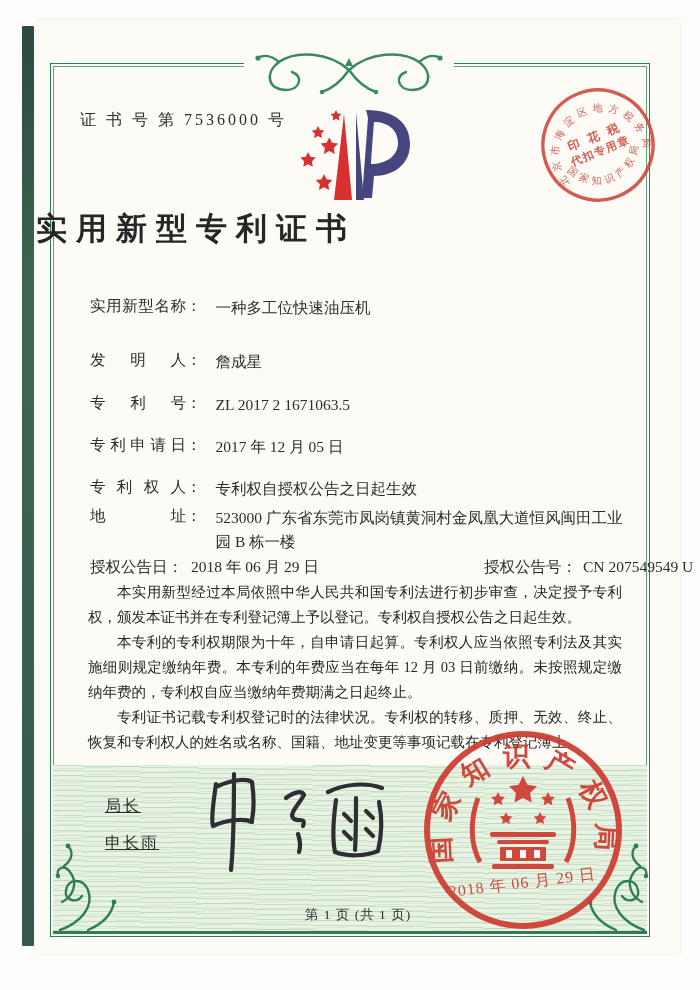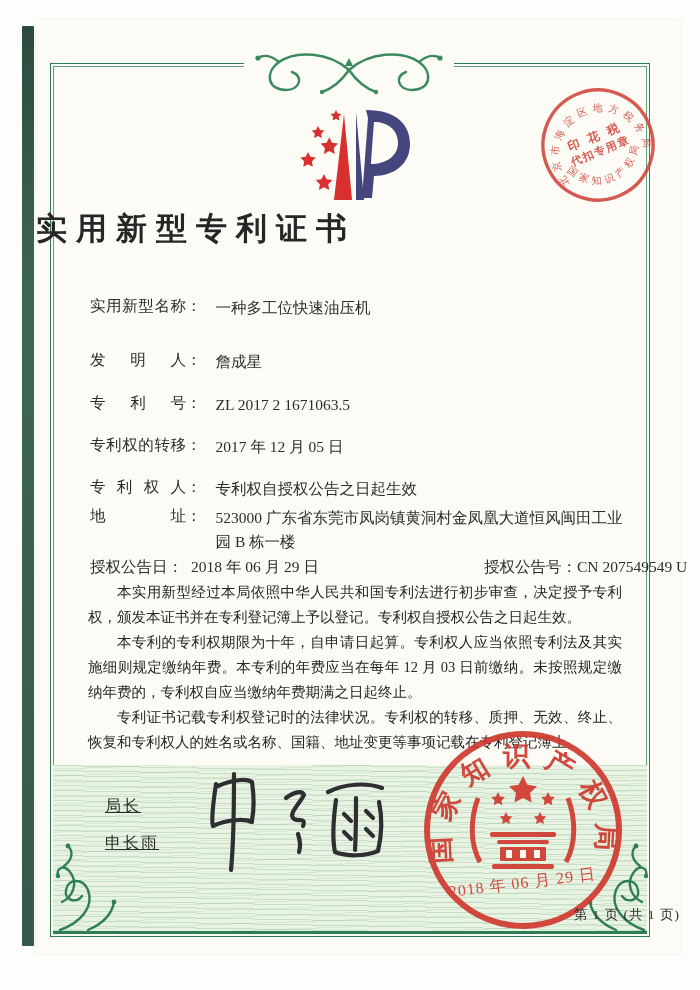--- a/index.html
+++ b/index.html
@@ -28,21 +28,21 @@
   .grant-no { position:absolute; left:394px; top:0; }
   .body-text { position:absolute; left:52px; top:560px; width:534px; font-size:14.5px;
                line-height:25px; color:#262626; text-align:justify; }
   .body-text p { text-indent:2em; }
   .signer { position:absolute; left:69px; top:776px; font-size:16px; color:#2b2b2b;
             font-family:"Liberation Sans","DejaVu Sans",sans-serif; letter-spacing:2px;text-decoration:underline; }
   .signer div + div { margin-top:16px; }
   .signature { position:absolute; left:150px; top:742px; }
   .seal { position:absolute; left:382px; top:708px; opacity:.92; }
   .stamp { position:absolute; left:499px; top:62px; opacity:.88; }
-  .footer { position:absolute; left:0; top:886px; width:100%; text-align:right;
+  .footer { position:absolute; left:0; top:886px; width:100%; text-align:center;
             font-size:13.5px; color:#2e2e2e; letter-spacing:1px; }
   .orn-top { position:absolute; left:188px; top:20px; }
   .orn-bl { position:absolute; left:18px; top:822px; }
   .orn-br { position:absolute; left:548px; top:822px; transform:scaleX(-1); }
 </style>
 </head>
 <body>
 
 <div class="photo">
   <div class="spine"></div>
@@ -88,20 +88,21 @@
         <path d="M10,24 C18,18 20,10 14,4"></path>
         <path d="M34,88 C48,82 58,72 60,60"></path>
       </g>
       <g fill="#2f7d54">
         <circle cx="14" cy="4" r="2.4"></circle>
           <circle cx="4" cy="34" r="2.2"></circle>
           <circle cx="60" cy="60" r="2.4"></circle>
       </g>
     </svg>
 
+    <div class="cert-no">证 书 号 第 7536000 号</div>
 
     <svg class="logo" width="140" height="96" viewBox="0 0 140 96">
       <g fill="#d8302f">
         <path d="M62,6 L70,92 L52,92 Z"></path>
         <path d="M47,30 l3.2,6.4 7,1 -5,5 1.2,7 -6.4-3.3 -6.3,3.3 1.2-7 -5-5 7-1 Z" transform="scale(0.86) translate(8,4)"></path>
         <path d="M26,44 l2.4,4.8 5.3,0.8 -3.8,3.8 0.9,5.3 -4.8-2.5 -4.7,2.5 0.9-5.3 -3.8-3.8 5.3-0.8 Z"></path>
         <path d="M36,18 l2,4 4.4,0.6 -3.2,3.1 0.8,4.4 -4-2.1 -3.9,2.1 0.7-4.4 -3.1-3.1 4.3-0.6 Z"></path>
         <path d="M54,2 l1.7,3.4 3.8,0.6 -2.8,2.7 0.7,3.8 -3.4-1.8 -3.4,1.8 0.6-3.8 -2.7-2.7 3.7-0.6 Z"></path>
         <path d="M42,66 l2.6,5.2 5.8,0.9 -4.2,4.1 1,5.8 -5.2-2.7 -5.1,2.7 1-5.8 -4.2-4.1 5.7-0.9 Z"></path>
       </g>
@@ -115,31 +116,31 @@
     <div class="row" style="top:276px">
       <span class="flabel">实用新型名称</span><span>：</span><span class="fvalue">一种多工位快速油压机</span>
     </div>
     <div class="row" style="top:330px">
       <span class="flabel">发明人</span><span>：</span><span class="fvalue">詹成星</span>
     </div>
     <div class="row" style="top:373px">
       <span class="flabel">专利号</span><span>：</span><span class="fvalue">ZL 2017 2 1671063.5</span>
     </div>
     <div class="row" style="top:415px">
-      <span class="flabel">专利权的转移</span><span>：</span><span class="fvalue">2017 年 12 月 05 日</span>
+      <span class="flabel">专利申请日</span><span>：</span><span class="fvalue">2017 年 12 月 05 日</span>
     </div>
     <div class="row" style="top:457px">
       <span class="flabel">专利权人</span><span>：</span><span class="fvalue">专利权自授权公告之日起生效</span>
     </div>
     <div class="row" style="top:486px">
       <span class="flabel">地址</span><span>：</span><span class="fvalue">523000 广东省东莞市凤岗镇黄洞村金凤凰大道恒风闽田工业园 B 栋一楼</span>
     </div>
     <div class="row" style="top:537px">
       <span>授权公告日</span><span>：</span><span style="margin-left:8px">2018 年 06 月 29 日</span>
-      <span class="grant-no"><span>授权公告号</span><span>：</span><span style="">CN 207549549 U</span></span>
+      <span class="grant-no"><span>授权公告号</span><span>：</span><span style="margin-left:6px">CN 207549549 U</span></span>
     </div>
 
     <div class="body-text">
       <p>本实用新型经过本局依照中华人民共和国专利法进行初步审查，决定授予专利权，颁发本证书并在专利登记簿上予以登记。专利权自授权公告之日起生效。</p>
       <p>本专利的专利权期限为十年，自申请日起算。专利权人应当依照专利法及其实施细则规定缴纳年费。本专利的年费应当在每年 12 月 03 日前缴纳。未按照规定缴纳年费的，专利权自应当缴纳年费期满之日起终止。</p>
       <p>专利证书记载专利权登记时的法律状况。专利权的转移、质押、无效、终止、恢复和专利权人的姓名或名称、国籍、地址变更等事项记载在专利登记簿上。</p>
     </div>
 
     <div class="signer">
       <div>局长</div>

